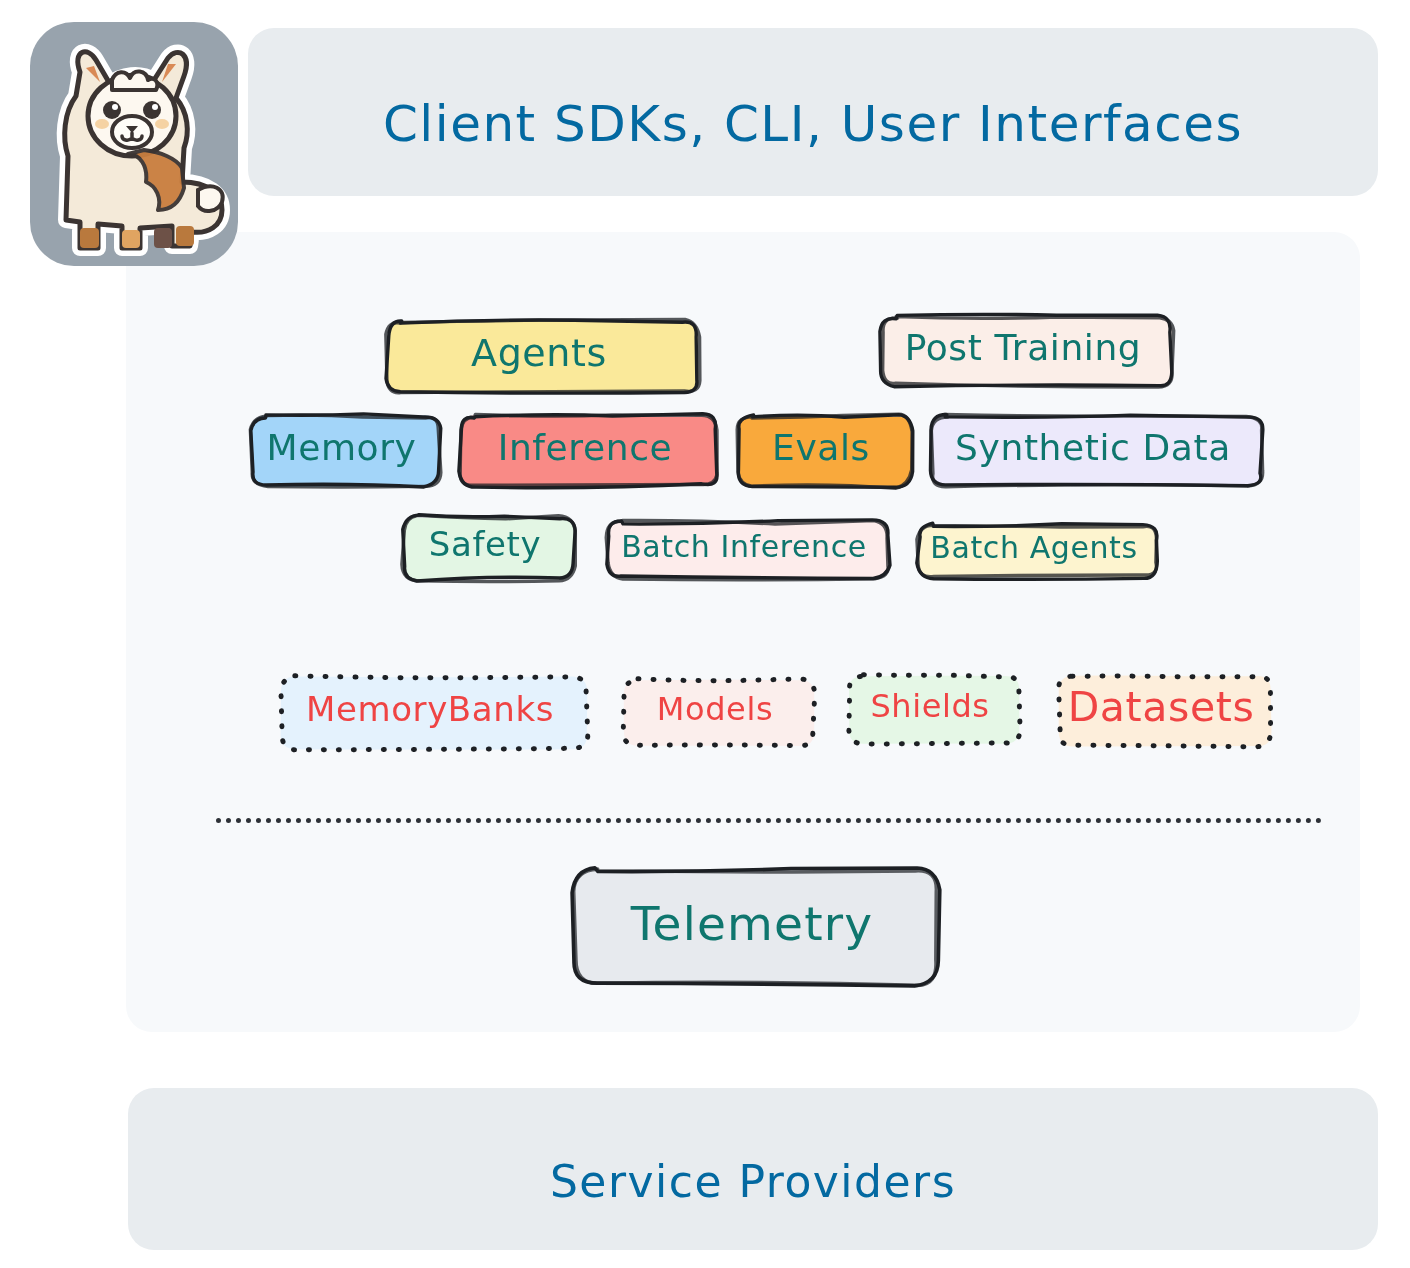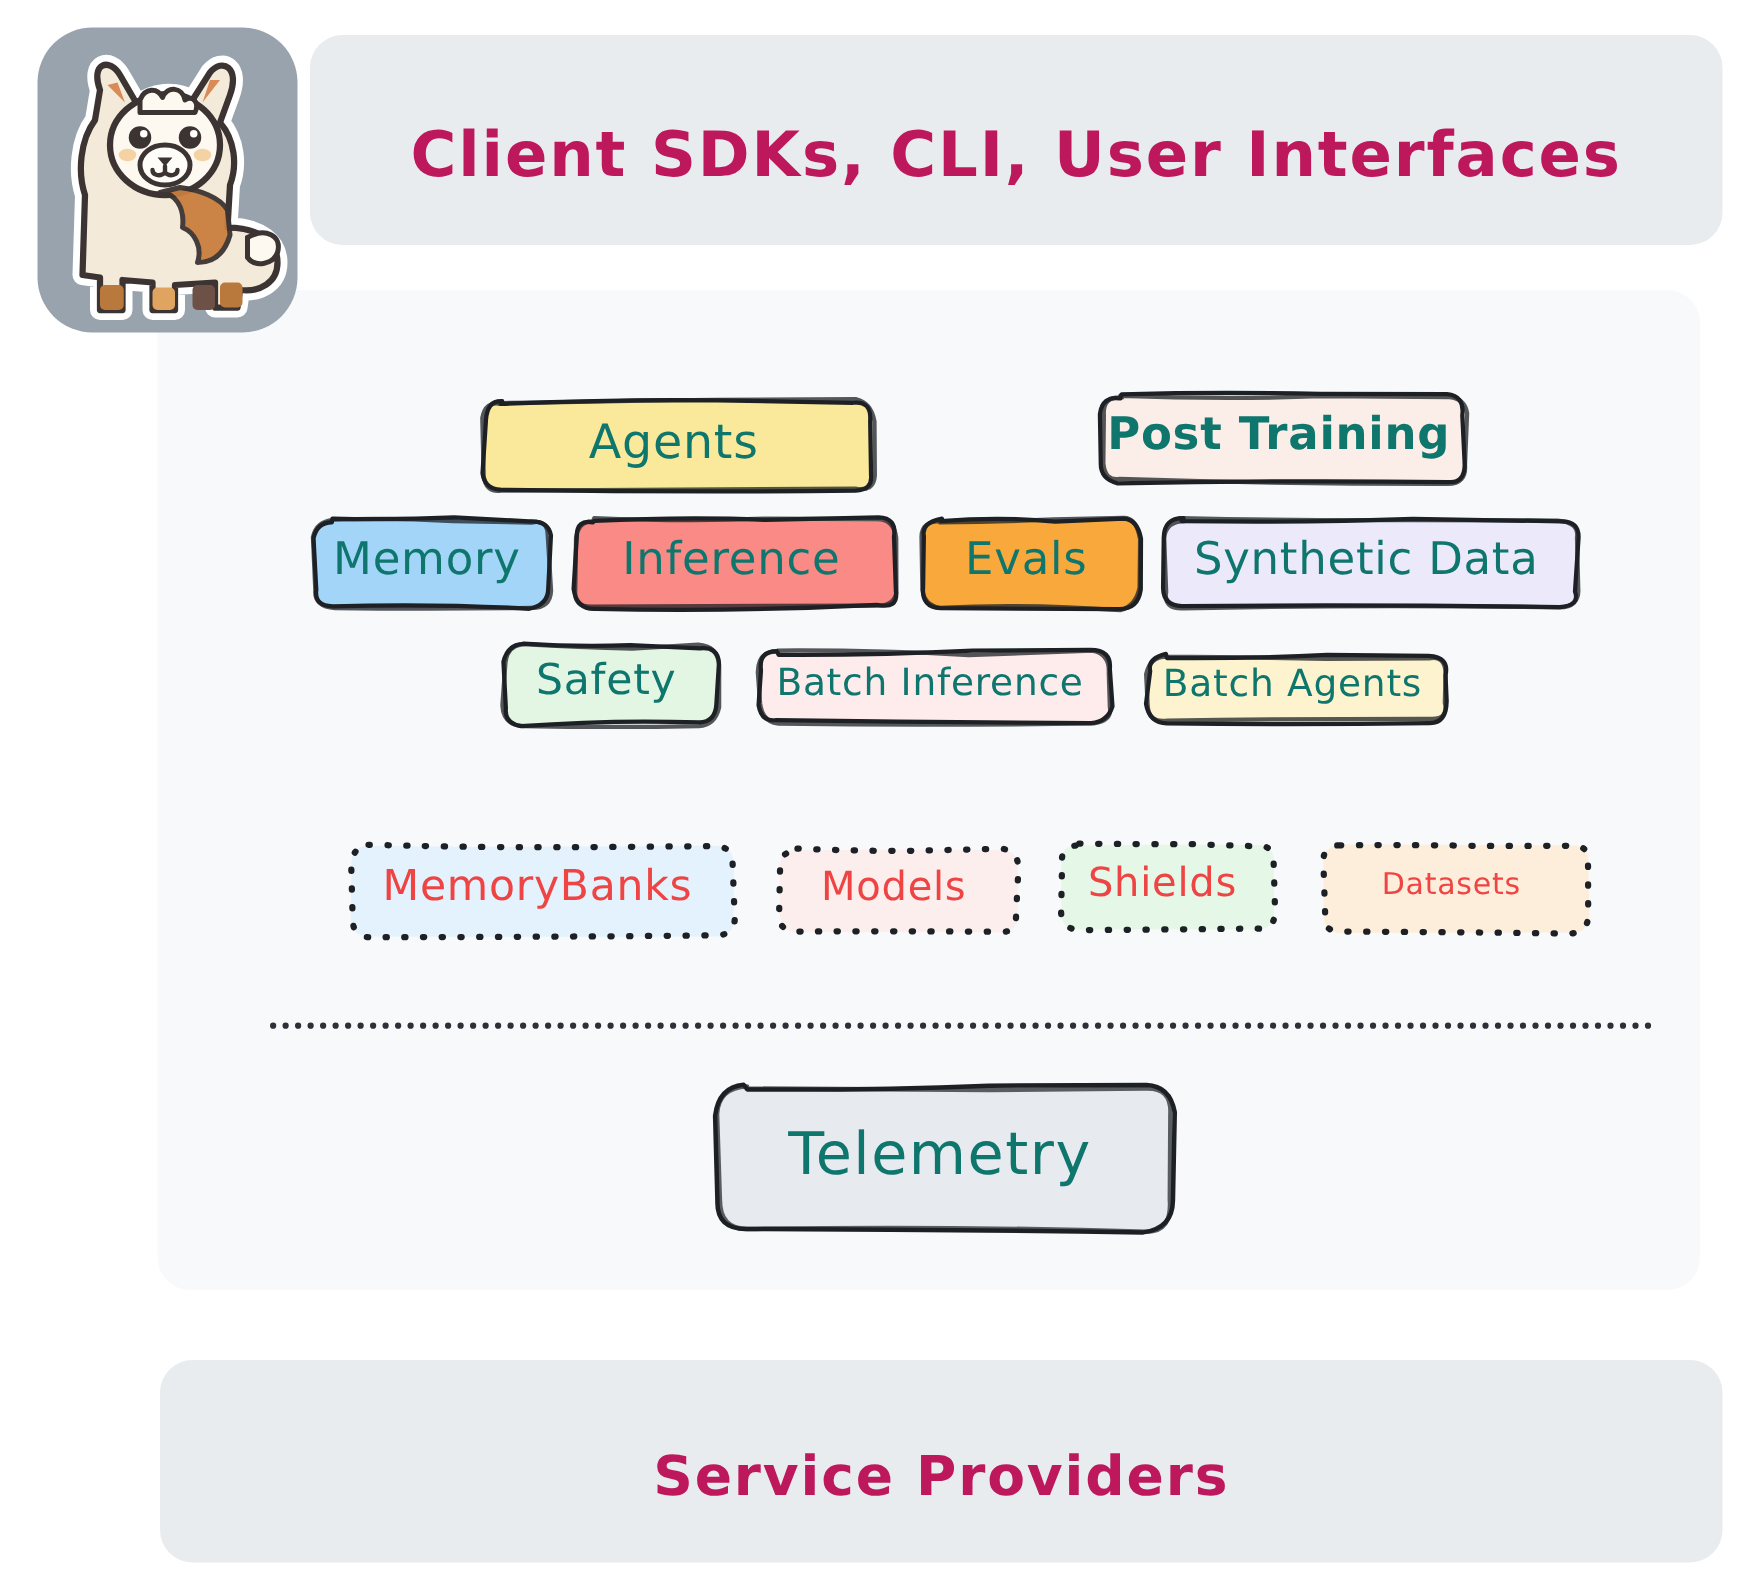--- a/index.html
+++ b/index.html
@@ -22,22 +22,22 @@
   .banner {
     position: absolute;
     background: #e8ecef;
     border-radius: 26px;
     display: flex;
     align-items: center;
     justify-content: center;
   }
   .banner-label {
     font-family: "DejaVu Sans", sans-serif;
-    font-weight: 700;
-    color: #be185d;
+    font-weight: 400;
+    color: #0369a1;
     letter-spacing: 1.5px;
     margin-top: 24px;
   }
 
   #header-banner { left: 248px; top: 28px; width: 1130px; height: 168px; }
   #header-banner .banner-label { font-size: 50px; }
 
   #footer-banner { left: 128px; top: 1088px; width: 1250px; height: 162px; }
   #footer-banner .banner-label { font-size: 44px; }
 
@@ -168,21 +168,21 @@
           <path d="M 13.73088477366255 1.489092935528121 Q 108.06641289437586 -0.42723456790123465 184.961865569273 -1.1585270919067217 L 297.0693312757202 -1.6199914266117972 Q 308.9895541838134 1.1732767489711933 311.57685528120714 16.060783607681756 L 311.87814814814817 59.5857390260631 Q 311.08849451303155 72.61727880658437 296.23999314128946 69.90602023319616 Q 153.44800411522633 70.99672153635116 12.746694101508917 71.5316512345679 Q 0.8179458161865568 73.04384945130316 -1.026440329218107 60.00831104252401 L -2.1691803840877917 13.383060699588476 Q 0.37737997256515793 -0.2590620713305899 12.193487654320988 2.158485939643347 Z" fill="none" stroke="#1d2024" stroke-width="3.4" stroke-linecap="round" stroke-linejoin="round" opacity="0.75"></path>
         </svg>
         <span class="lbl" style="font-size: 38px;">Agents</span>
       </div>
       <div class="rbox solid" style="left: 878px; top: 313px; width: 290px; height: 68px;">
         <svg width="298" height="76" viewBox="-4 -4 298 76">
           <path d="M 13.923015089163238 0.655269547325103 Q 101.80796982167352 -0.0870705075445816 173.34018106995885 0.5160569272976682 L 276.69740603566527 -0.41453703703703704 Q 289.16294375857336 -0.608176268861454 290.3644485596708 14.347978737997257 L 290.2821673525377 54.65047119341564 Q 289.5244951989026 68.58177023319615 275.41686419753086 67.18582647462277 Q 143.5279314128944 66.65113744855967 14.065305898491083 68.58208710562414 Q 0.6040946502057614 67.37626680384088 -0.010532235939643338 53.2115987654321 L -0.387957475994513 13.979441015089163 Q -0.7671934156378601 -0.2540336076817559 13.525340192043895 -0.35894855967078193 Z" fill="#fbeee8" stroke="none"></path>
           <path d="M 15.278429355281208 -1.5987534293552814 Q 98.54833333333333 -3.513632373113855 174.54562414266118 -1.8200360082304528 L 275.57490054869686 -1.7201834705075447 Q 289.903353909465 -0.3754749657064473 287.83715706447185 15.127669753086419 L 289.7861865569273 55.050979080932784 Q 289.2862448559671 69.89321844993141 276.9546159122085 68.61241255144033 Q 142.95790809327846 67.0102414266118 12.139506172839507 69.67672668038409 Q -1.835332647462277 66.10085905349794 -1.3801303155006859 53.13774862825789 L -2.070195473251029 14.441716392318245 Q -0.26602194787379974 -0.5403240740740742 14.17560013717421 1.7866889574759945 Z" fill="none" stroke="#1d2024" stroke-width="3.4" stroke-linecap="round" stroke-linejoin="round" opacity="1"></path>
           <path d="M 14.123806584362141 -0.34514574759945127 Q 98.1584293552812 2.808847736625515 174.7128120713306 -0.005111454046639175 L 277.78817901234567 0.7828069272976683 Q 289.8170438957476 2.0550874485596706 291.69817215363514 13.629014060356653 L 289.9895884773663 54.89224108367627 Q 291.26413237311385 69.82501543209877 276.1983470507545 70.15573216735254 Q 146.18940329218108 70.31971742112484 13.737146776406036 66.1319804526749 Q 2.0800034293552816 68.24170953360768 0.6701851851851851 53.52222050754458 L 1.1027537722908092 15.242649176954732 Q 0.009807956104252336 -0.24638717421124837 15.682705761316873 0.9760991083676268 Z" fill="none" stroke="#1d2024" stroke-width="3.4" stroke-linecap="round" stroke-linejoin="round" opacity="0.75"></path>
         </svg>
-        <span class="lbl" style="font-size: 36px; font-weight: bold;">Post Training</span>
+        <span class="lbl" style="font-size: 36px;">Post Training</span>
       </div>
       <div class="rbox solid" style="left: 248px; top: 412px; width: 187px; height: 70px;">
         <svg width="195" height="78" viewBox="-4 -4 195 78">
           <path d="M 13.211048010973936 -0.2305246913580247 Q 65.33354183813444 1.3811895747599454 112.4795720164609 -0.6087496570644719 L 173.31136488340192 -0.5832942386831277 Q 186.47221124828533 0.04874554183813443 186.67420987654322 13.157986968449931 L 187.80871879286696 56.02541769547325 Q 186.18191083676268 69.80461796982168 172.44366255144033 70.27731618655693 Q 92.55955281207133 70.67564444444444 13.65753635116598 70.71752743484225 Q 0.17459670781893002 69.81590466392318 0.58120438957476 55.43395267489712 L -0.27424554183813443 13.85414060356653 Q 0.6936790123456791 0.12041906721536345 13.269669410150891 -0.5928909465020576 Z" fill="#a3d5f9" stroke="none"></path>
           <path d="M 13.933079561042524 -1.097189643347051 Q 64.58788065843622 0.07010425240054866 111.45459533607682 -2.078966049382716 L 171.0665877914952 1.0628617969821672 Q 186.80738683127572 0.2347307956104254 188.76094307270233 12.261332304526748 L 186.58157750342934 54.782172496570645 Q 186.5162037037037 67.94046124828532 171.35988340192043 71.00533436213992 Q 96.58943072702333 66.68385459533607 14.162057613168724 69.0276731824417 Q -0.6819170096021948 68.81970679012346 1.0226680384087794 55.965238340192045 L -1.1883847736625517 14.563033264746228 Q 1.7022085048010975 1.9711162551440333 13.48210219478738 1.9623268175582993 Z" fill="none" stroke="#1d2024" stroke-width="3.4" stroke-linecap="round" stroke-linejoin="round" opacity="1"></path>
           <path d="M 15.331543209876543 -0.3867918381344307 Q 61.807853223593966 -2.0380329218106996 110.58968449931413 0.9853412208504801 L 173.3885082304527 2.0448645404663925 Q 186.01490397805213 -0.6482870370370372 186.2120816186557 12.500948216735253 L 188.8491769547325 56.52466906721536 Q 188.2768072702332 70.91423353909465 172.01596021947873 70.37581447187928 Q 90.26043209876543 71.47086145404664 16.03130315500686 70.48045781893003 Q -0.7320130315500687 69.27660665294924 0.2482921810699588 56.295389231824416 L -1.6549417009602196 13.517052469135802 Q 1.4348285322359395 1.0699914266117971 14.120072016460906 0.11963820301783255 Z" fill="none" stroke="#1d2024" stroke-width="3.4" stroke-linecap="round" stroke-linejoin="round" opacity="0.75"></path>
         </svg>
         <span class="lbl" style="font-size: 36px;">Memory</span>
       </div>
       <div class="rbox solid" style="left: 457px; top: 412px; width: 256px; height: 70px;">
@@ -252,21 +252,21 @@
           <path d="M 14.197152263374486 0.31606995884773664 Q 60.399111111111104 -0.3854551440329218 102.1439341563786 -0.26554320987654323 L 156.4654732510288 -0.030423868312757188 Q 170.43046913580247 -0.16369958847736626 170.19299588477367 14.057592592592593 L 170.1915720164609 54.25419341563786 Q 169.97582716049382 68.01128806584362 155.59316872427985 67.62517283950618 Q 84.39089711934156 67.31187489711934 14.36562962962963 67.64405349794238 Q -0.37554732510288064 67.7171975308642 0.2571028806584362 54.15676131687243 L -0.00012345679012346623 14.01459670781893 Q -0.3531522633744856 -0.30633333333333335 14.276534979423868 0.4147119341563785 Z" fill="#e5f7e6" stroke="none"></path>
           <path d="M 14.39641975308642 -1.1927057613168723 Q 59.401769547325095 -0.501679012345679 102.1843621399177 -0.7405658436213991 L 156.50425925925927 1.0225411522633745 Q 169.9624279835391 -0.9501543209876543 169.92183127572017 14.659866255144033 L 171.1232098765432 54.28223251028807 Q 169.9517489711934 68.52435185185185 156.70374485596707 66.83807613168725 Q 86.30654320987654 67.65818930041152 14.718847736625515 68.10996913580247 Q 0.9301028806584363 67.39406378600823 -0.10555555555555549 54.334948559670785 L 0.6637242798353911 15.006697530864198 Q -0.9990946502057613 0.7278292181069957 13.646728395061729 0.3279732510288066 Z" fill="none" stroke="#1d2024" stroke-width="5" stroke-linecap="round" stroke-linejoin="round" stroke-dasharray="1 14" opacity="1"></path>
         </svg>
         <span class="lbl" style="font-size: 32px;">Shields</span>
       </div>
       <div class="rbox dotted" style="left: 1055px; top: 672px; width: 212px; height: 70px;">
         <svg width="220" height="78" viewBox="-4 -4 220 78">
           <path d="M 14.234551440329218 -0.3141851851851852 Q 74.61292181069958 -0.742801646090535 127.48404938271604 0.22617695473251023 L 197.5547242798354 0.1333950617283951 Q 211.63033744855966 -0.26852263374485597 211.63385185185186 13.778942386831275 L 212.46600823045267 56.14541975308642 Q 212.11199176954733 70.23831687242799 198.1480987654321 70.06948559670782 Q 106.81680658436214 70.06702222222222 14.051423868312757 70.41626748971193 Q 0.22679012345679012 70.45780658436215 -0.29809053497942384 56.1428024691358 L -0.23136625514403292 13.625329218106996 Q 0.18992592592592594 0.3039053497942387 13.626526748971193 -0.1918395061728395 Z" fill="#fdeedb" stroke="none"></path>
           <path d="M 12.959053497942387 0.26375514403292166 Q 75.98753086419752 -0.2888724279835392 126.0556378600823 0.7949074074074074 L 197.5409670781893 0.6419650205761318 Q 212.22382716049384 -0.876409465020576 211.4227366255144 14.180524691358025 L 211.56732510288066 56.99795267489712 Q 211.265 69.472170781893 197.16761316872427 70.87725308641976 Q 105.67625514403292 69.57074897119341 12.817283950617284 69.26519547325103 Q -1.1097325102880657 68.8850925925926 1.1533744855967079 56.04326131687243 L -0.319320987654321 13.302664609053497 Q -0.6093004115226337 -0.19595679012345676 13.5130658436214 0.3325823045267489 Z" fill="none" stroke="#1d2024" stroke-width="5" stroke-linecap="round" stroke-linejoin="round" stroke-dasharray="1 14" opacity="1"></path>
         </svg>
-        <span class="lbl" style="font-size: 24px;">Datasets</span>
+        <span class="lbl" style="font-size: 41px;">Datasets</span>
       </div>
     </div>
 
   <div id="divider"></div>
 
   <div class="rbox solid" id="telemetry-box" style="left: 570px; top: 866px; width: 364px; height: 114px;">
       <svg width="372" height="122" viewBox="-4 -4 372 122">
         <path d="M 22.212654320987653 0.32048182441700956 Q 125.84818244170096 -0.4878600823045268 218.8310013717421 -0.8335991083676269 L 341.1173353909465 0.759113511659808 Q 364.93741426611797 -0.6872685185185186 364.13815157750344 21.370464677640605 L 363.11460905349793 91.4014489026063 Q 363.2988854595336 113.35630144032922 341.3823388203018 113.55600994513031 Q 183.7422839506173 115.46264746227709 22.97517146776406 114.49246399176954 Q 0.830229766803841 114.38970336076818 -0.9463991769547325 91.96389746227709 L 0.6329389574759945 21.387885802469135 Q -0.8515089163237312 0.5382115912208505 22.328652263374487 -0.782656035665295 Z" fill="#e7eaee"></path>
         <path d="M 24.06548010973937 1.5603137860082308 Q 123.01667352537721 2.3520685871056246 216.99851851851852 -1.4494461591220853 L 343.23108710562417 -1.9290174897119343 Q 361.93814128943757 -1.2180538408779151 365.8110390946502 19.80443244170096 L 364.3559533607682 90.45202160493827 Q 363.9827606310014 112.98644204389575 340.6272633744856 115.90645919067215 Q 183.81349108367627 113.63215637860083 23.008861454046638 113.15019718792867 Q -0.686141975308642 113.12330075445816 -0.0498696844993142 91.09187757201646 L -1.9168895747599453 22.73987825788752 Q 0.9374897119341562 -0.2783762002743484 20.952774348422498 -2.1159722222222226 Z" fill="none" stroke="#1d2024" stroke-width="3.6" stroke-linecap="round" stroke-linejoin="round" opacity="1"></path>
         <path d="M 23.472174211248284 0.8221519204389578 Q 128.5296502057613 1.2289519890260634 217.78134430727025 2.0132150205761317 L 341.442719478738 0.8636848422496574 Q 363.66253086419755 -0.6706189986282578 362.30250685871056 21.74610596707819 L 361.86141289437586 89.93114368998629 Q 363.6972736625514 115.27214849108367 343.58292866941014 115.34936728395061 Q 178.38984224965705 110.6259122085048 24.135720164609054 113.26306412894375 Q 1.8892764060356653 113.48966563786009 1.9099108367626887 89.81050582990397 L -0.35546296296296304 21.168794581618656 Q 0.6882167352537725 0.0336676954732508 23.673048696844994 -0.8442575445816187 Z" fill="none" stroke="#1d2024" stroke-width="3.6" stroke-linecap="round" stroke-linejoin="round" opacity="0.7"></path>

